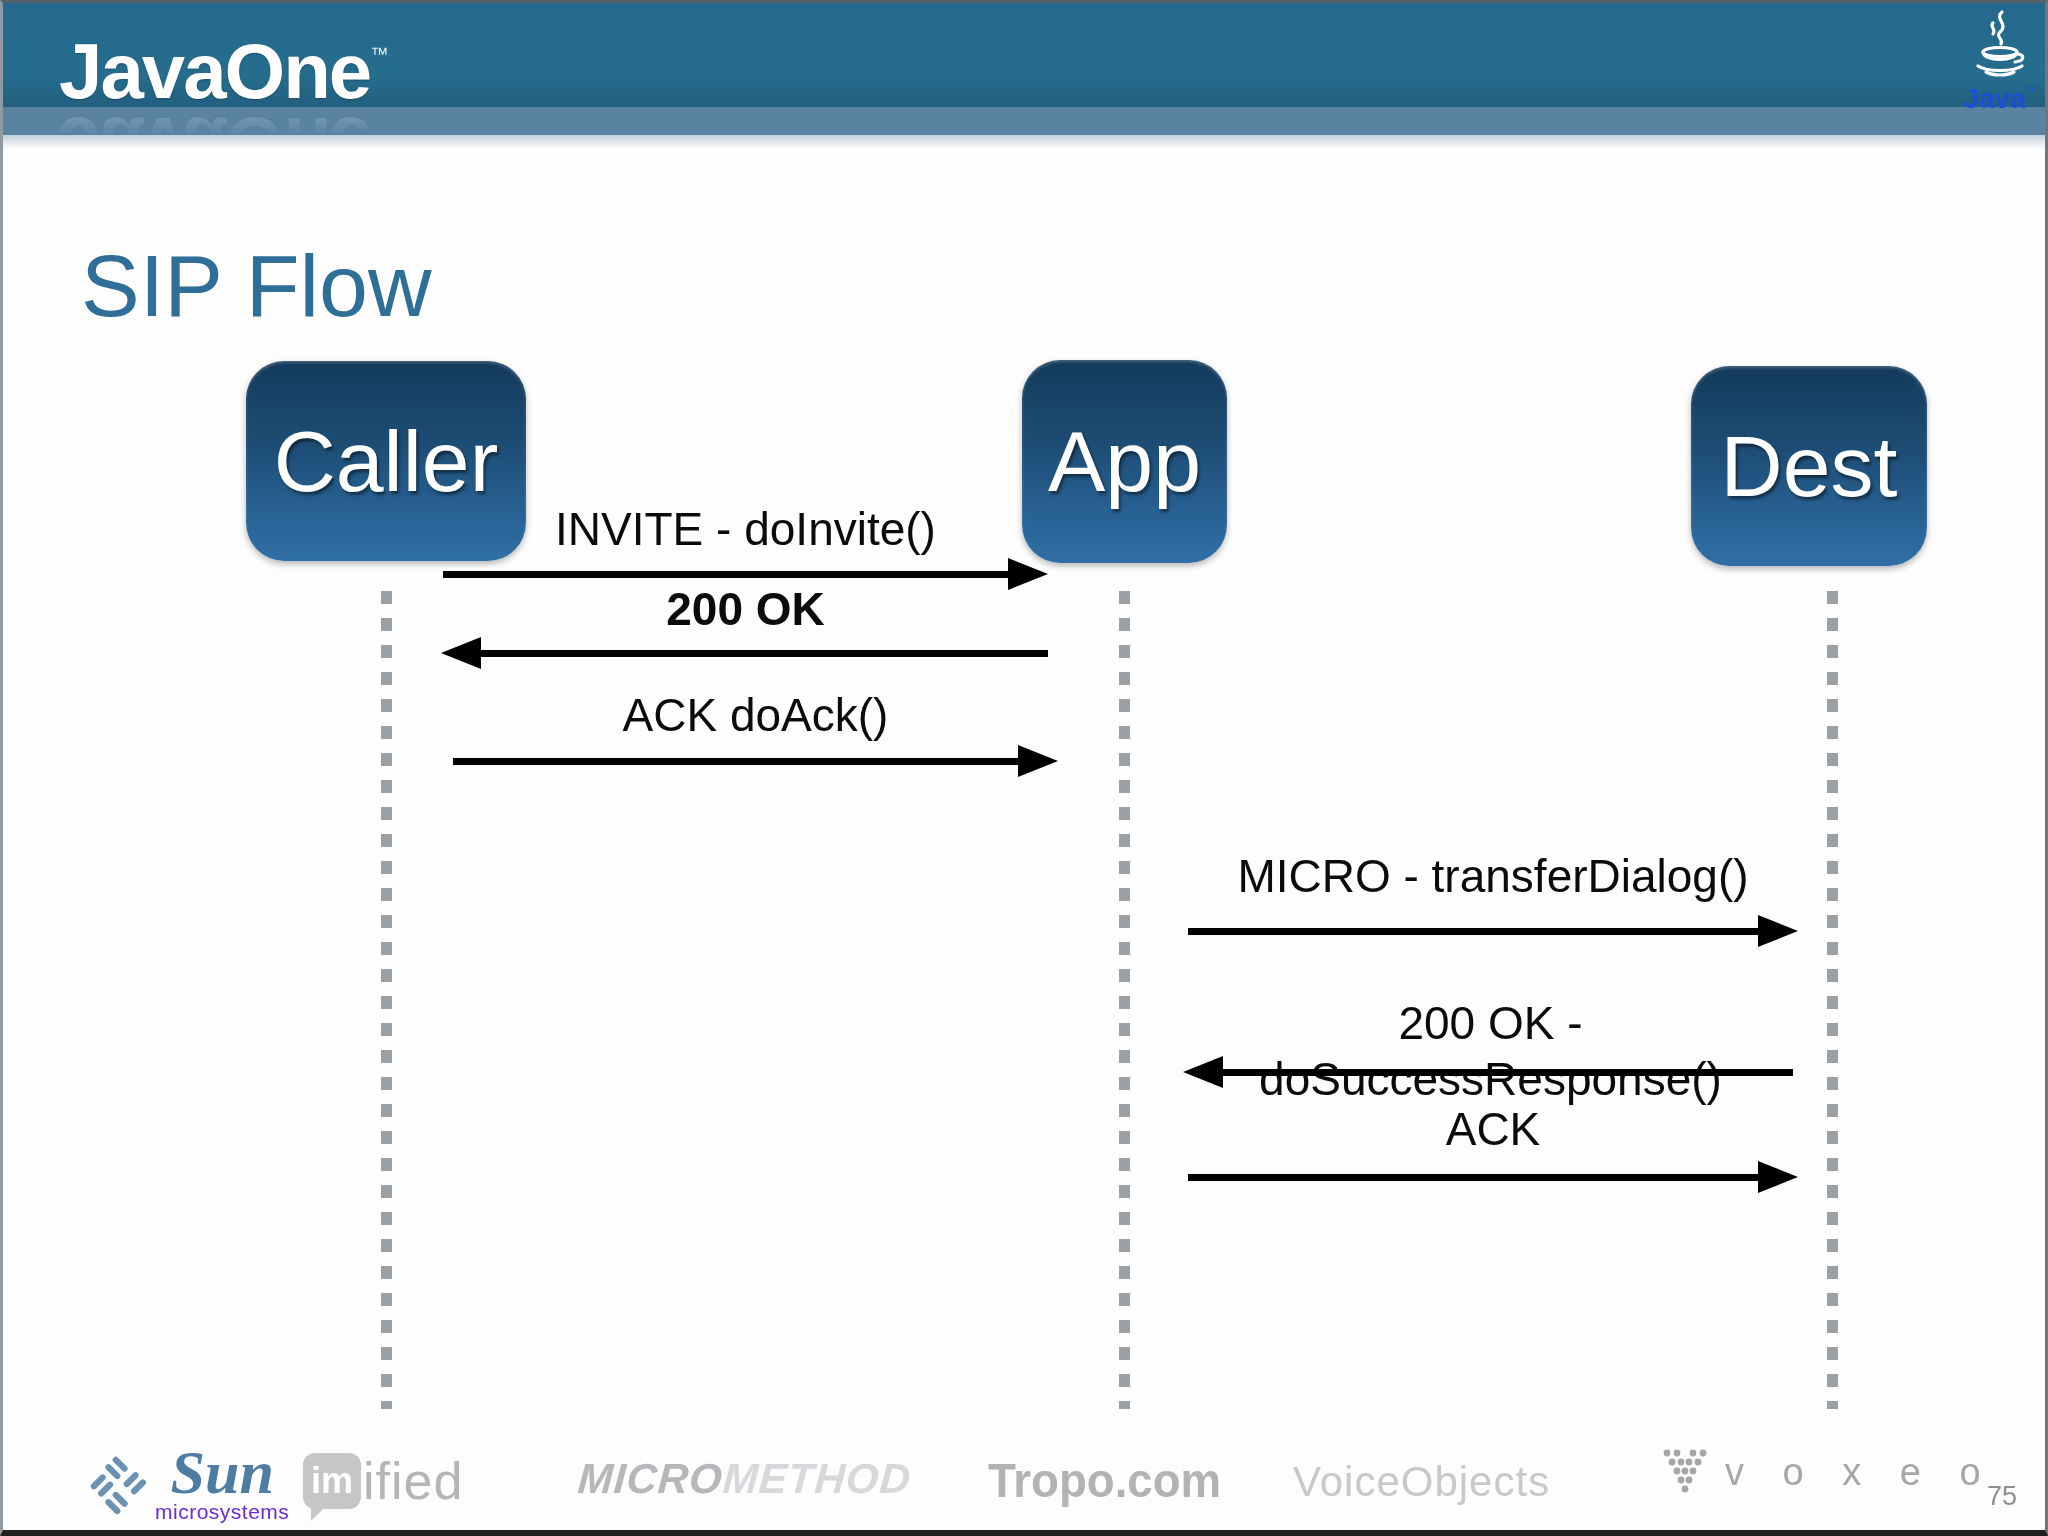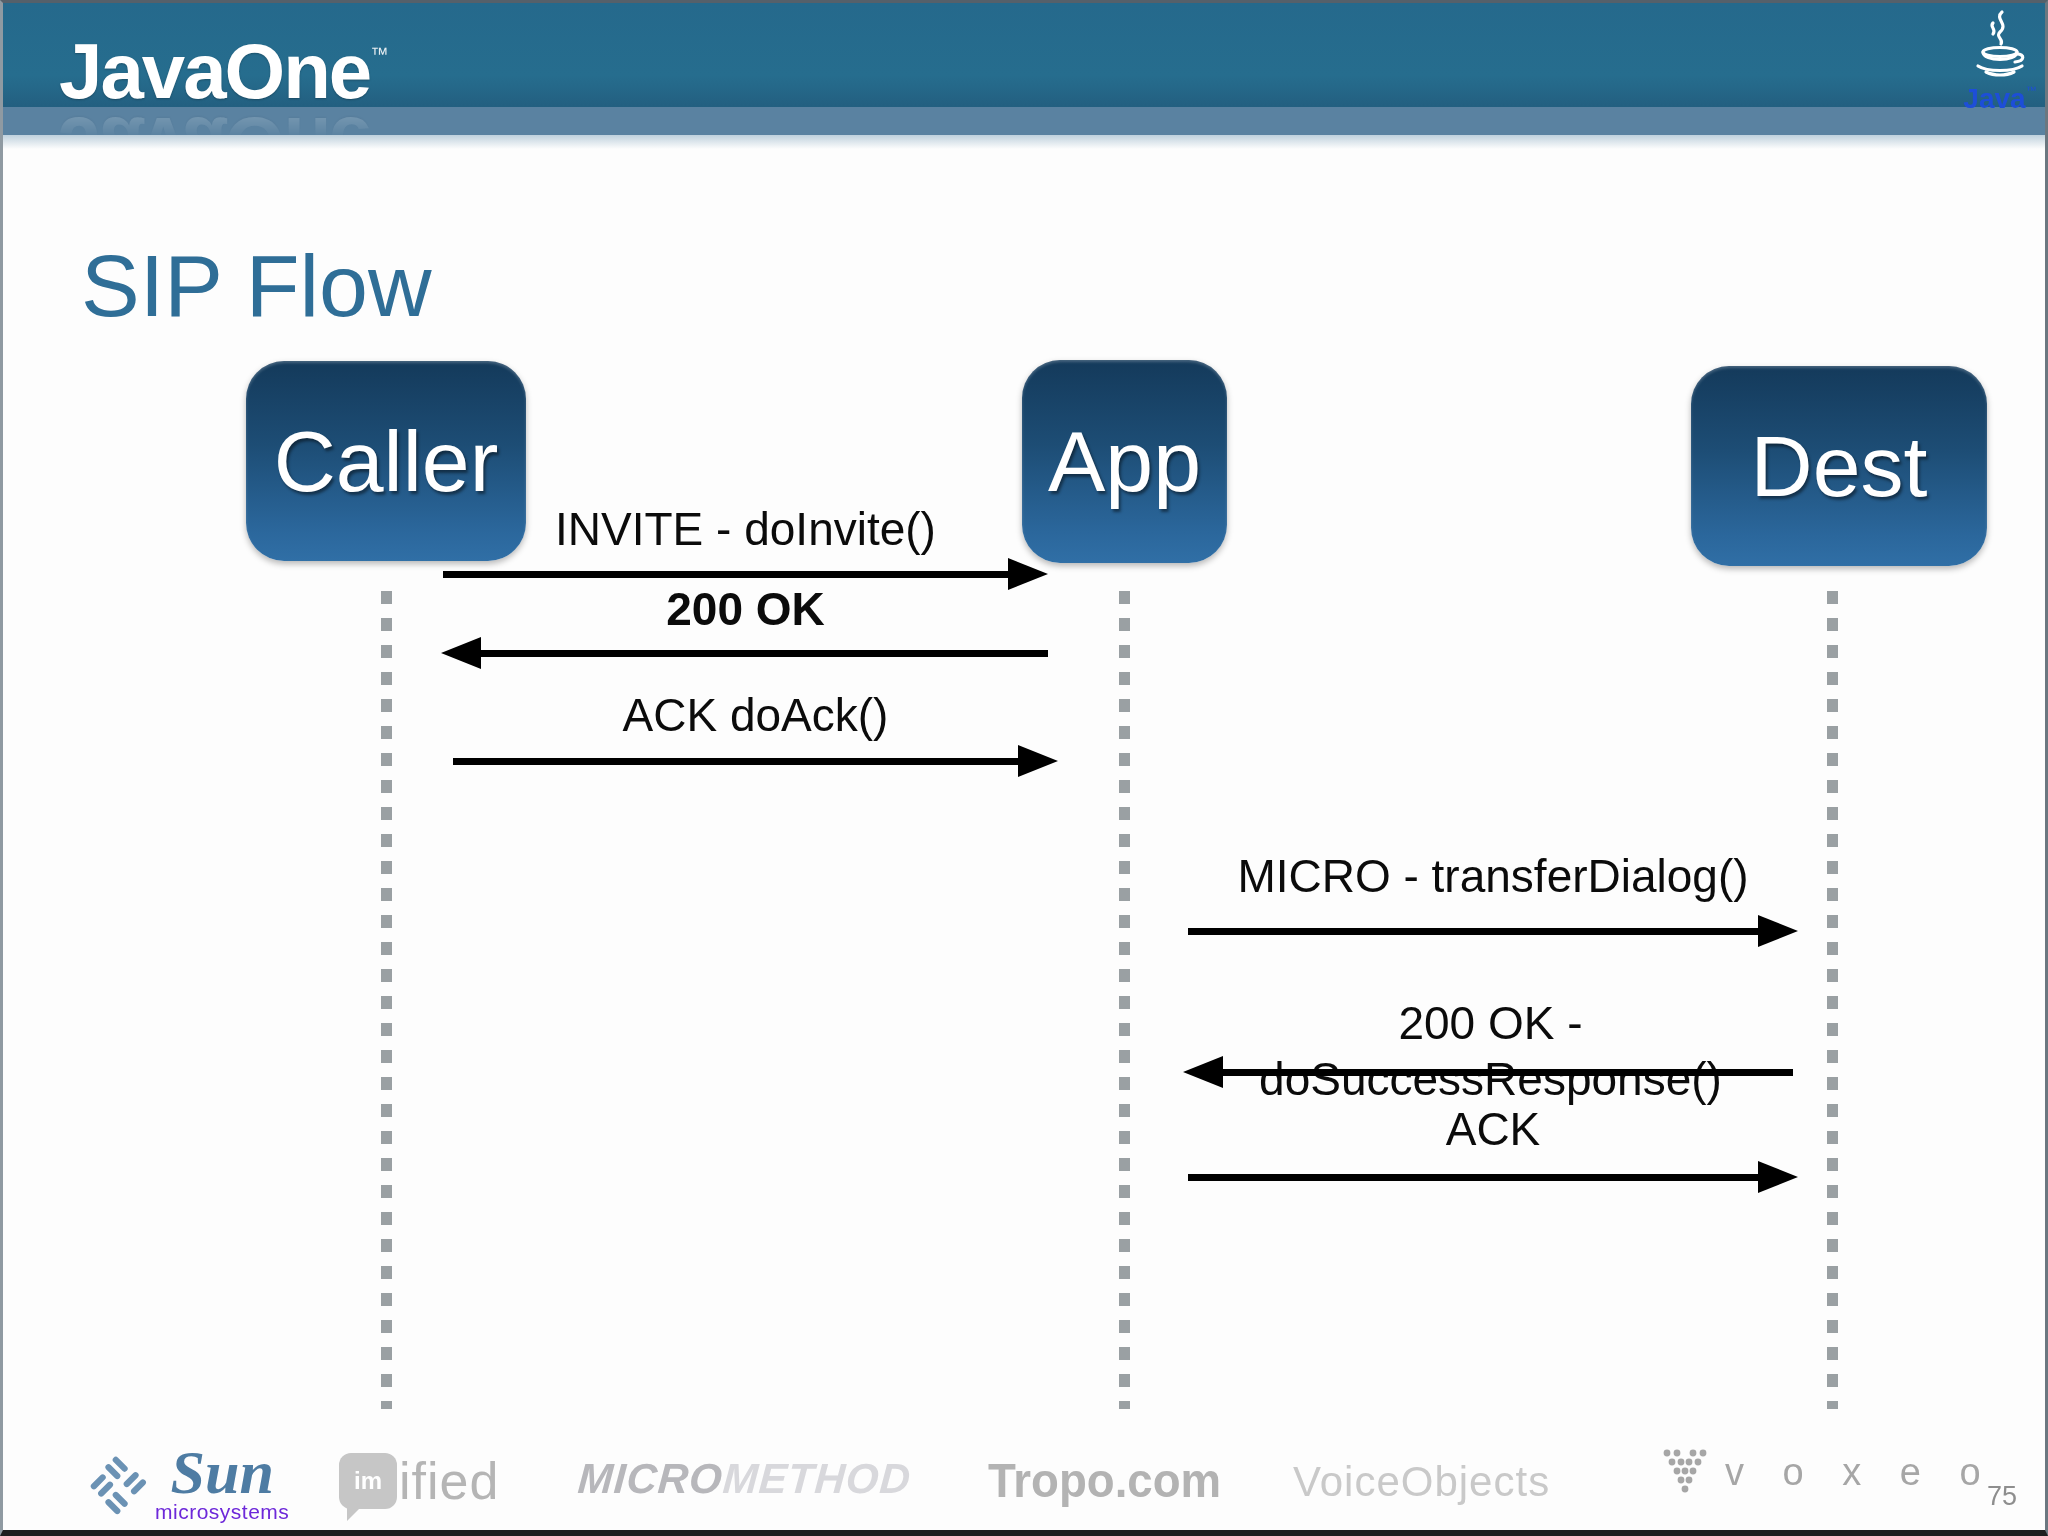--- a/index.html
+++ b/index.html
@@ -59,21 +59,21 @@
     position:absolute;
     border-radius:38px;
     background:linear-gradient(180deg,#143a5b 0%,#1d4d75 42%,#2b679c 85%,#306fa6 100%);
     box-shadow:0 3px 6px rgba(0,0,0,.28), inset 0 2px 3px rgba(255,255,255,.22);
     display:flex;align-items:center;justify-content:center;
     color:#fff;font-size:86px;font-weight:500;
     text-shadow:2px 3px 3px rgba(0,0,0,.45);
   }
   .actor-caller{left:243px;top:358px;width:280px;height:200px;}
   .actor-app{left:1019px;top:357px;width:205px;height:203px;}
-  .actor-dest{left:1688px;top:363px;width:296px;height:200px;}
+  .actor-dest{left:1688px;top:363px;width:236px;height:200px;}
 
   
   .lifeline{
     position:absolute;width:11px;top:588px;height:818px;
     background:repeating-linear-gradient(180deg,#9aa0a3 0 13px,rgba(0,0,0,0) 13px 27px);
   }
   .lifeline-caller{left:378px;}
   .lifeline-app{left:1116px;}
   .lifeline-dest{left:1824px;}
 
@@ -93,21 +93,21 @@
 
   
   .sponsor{position:absolute;color:#bdbdbd;}
   .sun-wrap{left:84px;top:1441px;display:flex;align-items:center;}
   .sun-text{margin-left:6px;text-align:center;}
   .sun-name{font-family:"Liberation Serif",serif;font-style:italic;font-weight:700;
     font-size:62px;line-height:56px;color:#4e7ca3;}
   .sun-sub{font-size:21px;color:#6d28d9;letter-spacing:.5px;margin-top:0px;}
   .imified-wrap{left:300px;top:1448px;display:flex;align-items:center;}
   .im-bubble{position:relative;width:58px;height:56px;border-radius:12px;background:#c6c6c6;
-    color:#fff;font-weight:700;font-size:24px;display:flex;align-items:center;justify-content:center;margin-left:36px;}
+    color:#fff;font-weight:700;font-size:36px;display:flex;align-items:center;justify-content:center;}
   .im-bubble::after{content:"";position:absolute;left:8px;bottom:-12px;
     border:8px solid rgba(0,0,0,0);border-top-color:#c6c6c6;border-left-color:#c6c6c6;}
   .im-rest{font-size:52px;font-weight:300;color:#b5b5b5;margin-left:2px;letter-spacing:1px;}
   .micromethod-wrap{left:575px;top:1452px;font-style:italic;font-weight:800;font-size:42px;
     letter-spacing:1px;transform:skewX(-4deg);}
   .mm-1{color:#b7b7bb;}
   .mm-2{color:#d8d8dc;}
   .tropo-wrap{left:985px;top:1450px;font-weight:700;font-size:48px;color:#b3b3b3;
     transform:scaleX(.95);transform-origin:left;}
   .voiceobjects-wrap{left:1290px;top:1455px;font-weight:400;font-size:42px;color:#c9c9c9;letter-spacing:1px;}

